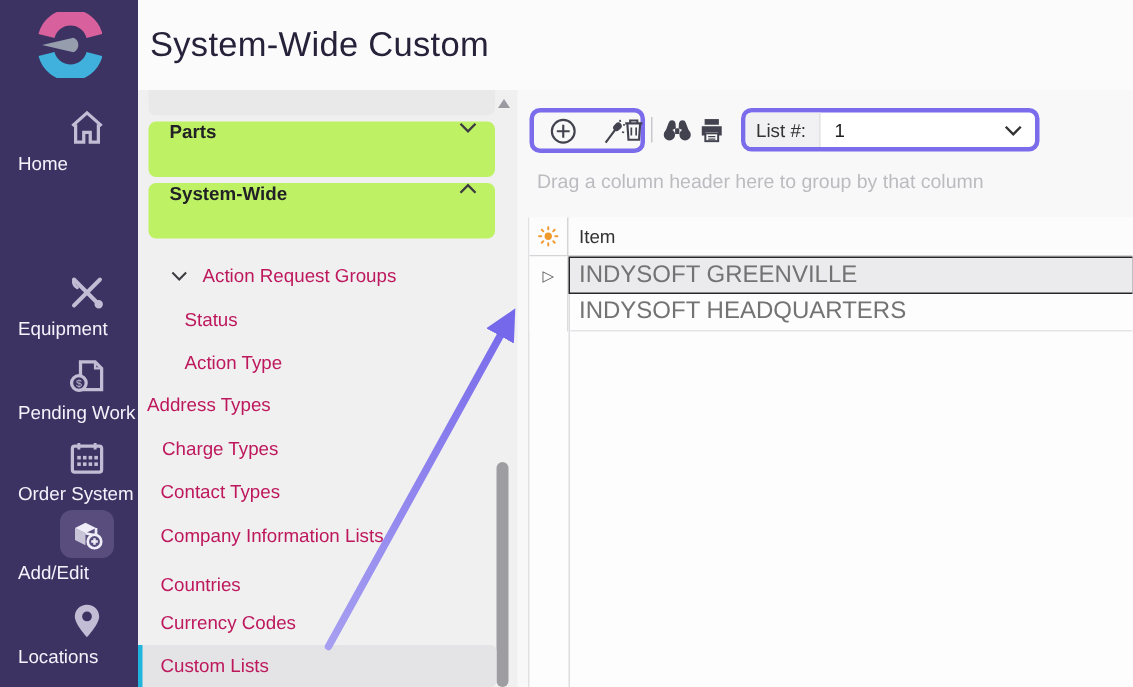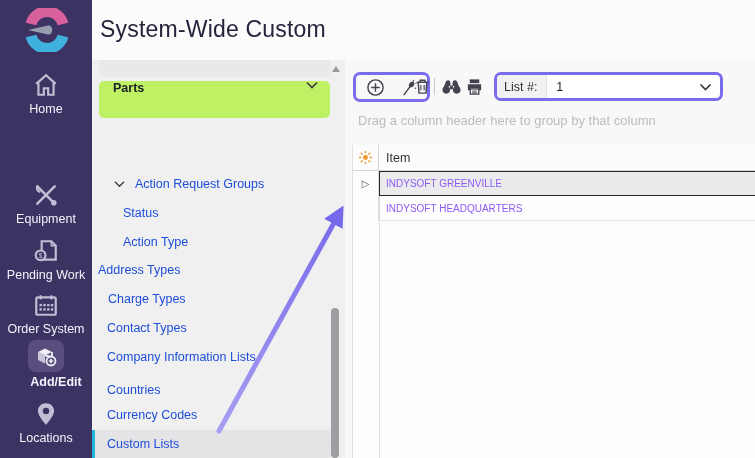--- a/index.html
+++ b/index.html
@@ -2,43 +2,43 @@
 <html><head>
 <meta charset="utf-8">
 <style>
   * { margin:0; padding:0; box-sizing:border-box; }
   html,body { width:755px; height:458px; overflow:hidden; }
   body { font-family:"Liberation Sans", sans-serif; background:#f8f8f9; position:relative; }
 
   
   .sidebar { position:absolute; left:0; top:0; width:92px; height:458px; background:#3c3363; z-index:5; }
   .logo { position:absolute; left:24px; top:8px; width:44px; height:44px; }
-  .nav-item { position:absolute; left:0; width:92px; text-align:center; color:#fff; cursor:default; }
+  .nav-item { position:absolute; left:12px; width:92px; color:#fff; cursor:default; }
   .nav-item .nicon { display:block; margin:0 auto 4px auto; width:26px; height:26px; color:#c2bdd4; }
   .nav-item .nlabel { display:block; font-size:12.5px; color:#f4f2fb; }
   .ni-home{top:72px} .ni-company{top:127px} .ni-equipment{top:182px}
   .ni-pending{top:238px} .ni-order{top:292px} .ni-addedit{top:340px} .ni-locations{top:401px}
   .ni-addedit .iconbg { width:36px; height:32px; margin:0 auto 3px auto; background:#584d7d; border-radius:8px;
                         display:flex; align-items:center; justify-content:center; }
   .ni-addedit .nicon { margin:0; width:24px; height:24px; color:#efedf8; }
-  .ni-addedit .nlabel { font-weight:bold;margin-left:20px; }
+  .ni-addedit .nlabel { font-weight:normal; }
 
   
   .topband { position:absolute; left:92px; top:0; width:663px; height:60px; background:#fbfbfc; }
   .page-title { position:absolute; left:100px; top:16px; font-size:23px; font-weight:400; color:#27223a; letter-spacing:.2px; }
 
   
   .nav-panel { position:absolute; left:92px; top:60px; width:253px; height:398px; background:#f0f0f1; }
   .partial-strip { position:absolute; left:7px; top:0; width:231px; height:17px; background:#e9e9ea; border-radius:0 0 5px 5px; }
   .acc-header { position:absolute; left:7px; width:231px; height:37px; background:#bef264; border-radius:5px;
                 display:flex; align-items:flex-start; padding:0 12px 0 14px; }
   .acc-header .alabel { font-size:12.5px; font-weight:bold; color:#222226; flex:1; }
   .acc-parts{top:21px} .acc-system{top:62px}
   .chev { width:12px; height:8px; color:#3c3c42; }
-  .tree-item { position:absolute; left:0; width:239px; height:28px; display:flex; align-items:center; font-size:12.5px; color:#1d4ed8; }
+  .tree-item { position:absolute; left:0; width:239px; height:28px; display:flex; align-items:center; font-size:12.5px; color:#be185d; }
   .ti-0{top:110px; padding-left:22px} .ti-0 .tlabel{margin-left:10px}
   .ti-1{top:139px; padding-left:31px} .ti-2{top:168px; padding-left:31px}
   .ti-3{top:196px; padding-left:6px} .ti-4{top:225px; padding-left:16px}
   .ti-5{top:254px; padding-left:15px} .ti-6{top:283px; padding-left:15px}
   .ti-7{top:316px; padding-left:15px} .ti-8{top:341px; padding-left:15px}
   .ti-9{top:370px; height:28px; padding-left:15px; background:#e4e4e6; border-radius:0 4px 4px 0; }
   .sel-accent { position:absolute; left:0; top:0; width:3px; height:100%; background:#1fb5dc; }
   .texp { width:11px; height:8px; color:#3c3c42; }
   .pscroll-up { position:absolute; left:240px; top:6px; width:0; height:0;
                 border-left:4px solid transparent; border-right:4px solid transparent; border-bottom:6px solid #9a9aa0; }
@@ -46,36 +46,36 @@
 
   
   .content { position:absolute; left:345px; top:60px; width:410px; height:398px; }
   .hl-box { position:absolute; border:3px solid #7b6ceb; border-radius:7px; background:transparent; }
   .box-addwand { left:8px; top:12px; width:77px; height:30px; display:flex; align-items:center; gap:14px; padding-left:10px; }
   .tico { width:19px; height:19px; color:#43434f; }
   .t-trash { position:absolute; left:68px; top:17px; }
   .t-div { position:absolute; left:89px; top:18px; width:1px; height:17px; background:#c8c8cc; }
   .t-binoc { position:absolute; left:96px; top:17px; width:21px; height:19px; color:#43434f; }
   .t-print { position:absolute; left:120px; top:17px; }
-  .box-combo { left:149px; top:12px; width:229px; height:29px; background:#fff; display:flex; align-items:stretch; overflow:hidden; }
+  .box-combo { left:149px; top:12px; width:199px; height:29px; background:#fff; display:flex; align-items:stretch; overflow:hidden; }
   .combo-label { background:#f1f1f3; font-size:12.5px; color:#333; display:flex; align-items:center; padding:0 9px 0 7px; border-right:1px solid #e2e2e4; }
   .combo-value { flex:1; font-size:12.5px; color:#222; display:flex; align-items:center; padding-left:9px; }
   .combo-chev { width:13px; height:8px; color:#333; align-self:center; margin-right:8px; }
   .group-hint { position:absolute; left:13px; top:53px; font-size:13px; color:#bcbcc0; }
 
   
   .grid { position:absolute; left:7px; top:85px; width:403px; height:313px; background:#fdfdfe; border-left:1px solid #e1e1e3; }
   .g-vline { position:absolute; left:26px; top:0; bottom:0; width:1px; background:#dddde0; }
   .g-header { position:absolute; left:0; top:0; width:403px; height:26px; background:#fcfcfd; border-bottom:1px solid #d5d5d8; display:flex; }
   .g-ind { width:26px; display:flex; align-items:center; justify-content:center; border-right:1px solid #d5d5d8; }
   .g-colhead { flex:1; display:flex; align-items:center; padding-left:7px; font-size:12.5px; color:#333; }
   .g-row { position:absolute; left:0; width:403px; height:25px; display:flex; }
   .g-row1{top:26px} .g-row2{top:51px}
   .g-row .g-ind { background:#fdfdfe; border-right:1px solid #dddde0; font-size:10px; color:#555; }
-  .g-cell { flex:1; display:flex; align-items:center; padding-left:7px; font-size:10px; color:#8b5cf6; }
+  .g-cell { flex:1; display:flex; align-items:center; padding-left:7px; font-size:16px; color:#737373; }
   .g-row1 .g-cell { background:#ebebed; border:1px solid #26262b; padding-left:6px; }
   .g-row2 .g-cell { border-bottom:1px solid #e5e5e8; }
   .sun { width:15px; height:15px; }
 
   
   .arrow-overlay { position:absolute; left:0; top:0; width:755px; height:458px; pointer-events:none; z-index:40; }
 </style>
 </head>
 <body>
 
@@ -157,20 +157,26 @@
   <div class="partial-strip"></div>
   <div class="pscroll-up"></div>
   <div class="pscroll-thumb"></div>
 
   <div class="acc-header acc-parts">
     <span class="alabel">Parts</span>
     <svg class="chev" viewBox="0 0 12 8" fill="none" stroke="currentColor" stroke-width="1.6">
         <path d="M1 1.5 L6 6.5 L11 1.5"></path>
       </svg>
   </div>
+  <div class="acc-header acc-system">
+    <span class="alabel">System-Wide</span>
+    <svg class="chev" viewBox="0 0 12 8" fill="none" stroke="currentColor" stroke-width="1.6">
+        <path d="M1 6.5 L6 1.5 L11 6.5"></path>
+      </svg>
+  </div>
 
   <div class="tree-item ti-0">
     <svg class="texp" viewBox="0 0 12 8" fill="none" stroke="currentColor" stroke-width="1.5">
         <path d="M1 1.5 L6 6.5 L11 1.5"></path>
       </svg>
     <span class="tlabel">Action Request Groups</span>
   </div>
   <div class="tree-item ti-1">
       <span class="tlabel">Status</span>
     </div>

